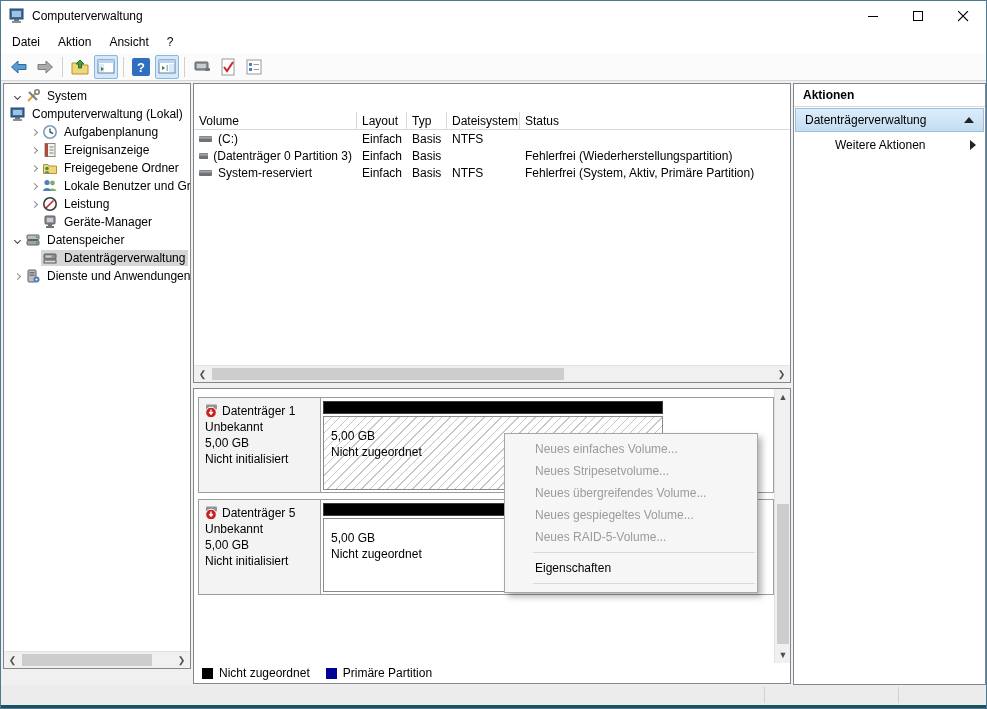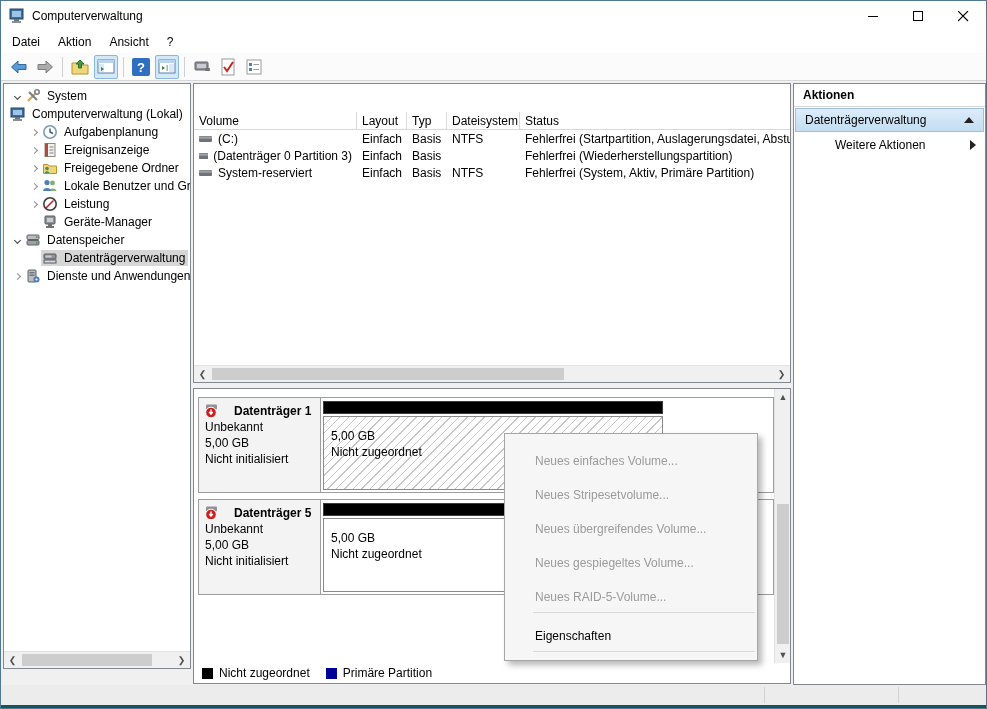--- a/index.html
+++ b/index.html
@@ -65,41 +65,41 @@
   .w-vol { width:163px; } .w-lay { width:50px; } .w-typ { width:40px; } .w-fs { width:73px; }
   .w-st { flex:1; min-width:0; }
   .vol-cell { display:flex; align-items:center; gap:5px; }
   .tp-hscroll { position:absolute; left:0; right:0; bottom:0; height:17px; background:#f0f0f0; border-top:1px solid #e3e3e3; }
 
   
   .disk-row { position:absolute; left:4px; width:576px; height:96px; border:1px solid #9d9d9d;
               background:#fff; }
   .disk-label { position:absolute; left:0; top:0; bottom:0; width:122px; border-right:1px solid #9d9d9d;
                 background:#f3f3f3; padding:5px 4px 0 6px; line-height:16px; }
-  .disk-title { display:flex; align-items:center; font-weight:bold; gap:12px; }
+  .disk-title { display:flex; align-items:center; font-weight:normal; gap:0; }
   .disk-graphic { position:absolute; left:124px; top:3px; width:340px; height:89px; }
   .disk-strip { height:13px; background:#000; border:1px solid #3c3c3c; }
   .disk-body { position:absolute; left:0; top:15px; right:0; bottom:0; border:1px solid #8a8a8a;
                background:#fff; padding:11px 0 0 7px; line-height:16px; }
   .hatched { background:repeating-linear-gradient(135deg, #ffffff 0px, #ffffff 5px, #c7c7c7 5px, #c7c7c7 6px); }
 
   
   .bp-vscroll { position:absolute; right:0; top:0; width:16px; bottom:20px; background:#f0f0f0; border-left:1px solid #e2e2e2; }
 
   
   .legend { position:absolute; left:0; right:0; bottom:0; height:20px; background:#fff;
             display:flex; align-items:center; padding-left:8px; gap:6px; }
   .legend-sq { width:11px; height:11px; display:inline-block; }
   .legend-black { background:#000000; } .legend-navy { background:#000099; }
   .legend-label { margin-right:10px; }
 
   
   .ctx-menu { position:absolute; left:503px; top:432px; width:254px; background:#f6f6f6;
               border:1px solid #a6a6a6; box-shadow:4px 4px 6px rgba(0,0,0,0.28); padding:4px 0; z-index:50; }
-  .cm-item { height:22px; line-height:22px; padding-left:30px; white-space:nowrap; overflow:hidden;margin-top:12px; }
+  .cm-item { height:22px; line-height:22px; padding-left:30px; white-space:nowrap; overflow:hidden; }
   .cm-item.disabled { color:#9b9b9b; }
   .cm-sep { height:1px; background:#d9d9d9; margin:4px 2px 4px 28px; }
 
   
   .act-header { height:23px; line-height:23px; font-weight:bold; padding-left:9px; border-bottom:1px solid #d9d9d9; }
   .act-group { height:24px; margin:1px; background:linear-gradient(#dcedfb,#c3ddf1); border:1px solid #9cc0de;
                display:flex; align-items:center; padding:0 9px; }
   .act-group-label { flex:1; }
   .tri-up { width:0; height:0; border-left:5px solid transparent; border-right:5px solid transparent; border-bottom:6px solid #222; }
   .act-item { height:24px; display:flex; align-items:center; padding:0 9px 0 41px; }
@@ -361,21 +361,20 @@
       <div class="vt-c w-vol vol-cell">
         <svg width="14" height="10">
             <rect y="2" width="13" height="6" rx="1" fill="#6f7377"></rect>
             <rect y="2.5" width="13" height="2.2" fill="#9ea2a6"></rect>
           </svg>
         <span>(C:)</span>
       </div>
       <div class="vt-c w-lay">Einfach</div>
       <div class="vt-c w-typ">Basis</div>
       <div class="vt-c w-fs">NTFS</div>
-      <div class="vt-c w-st">Fehlerfrei (Startpartition, Auslagerungsdatei, Abstu</div>
     </div>
     <div class="vt-row">
       <div class="vt-c w-vol vol-cell">
         <svg width="14" height="10">
             <rect y="2" width="13" height="6" rx="1" fill="#6f7377"></rect>
             <rect y="2.5" width="13" height="2.2" fill="#9ea2a6"></rect>
           </svg>
         <span>(Datenträger 0 Partition 3)</span>
       </div>
       <div class="vt-c w-lay">Einfach</div>

